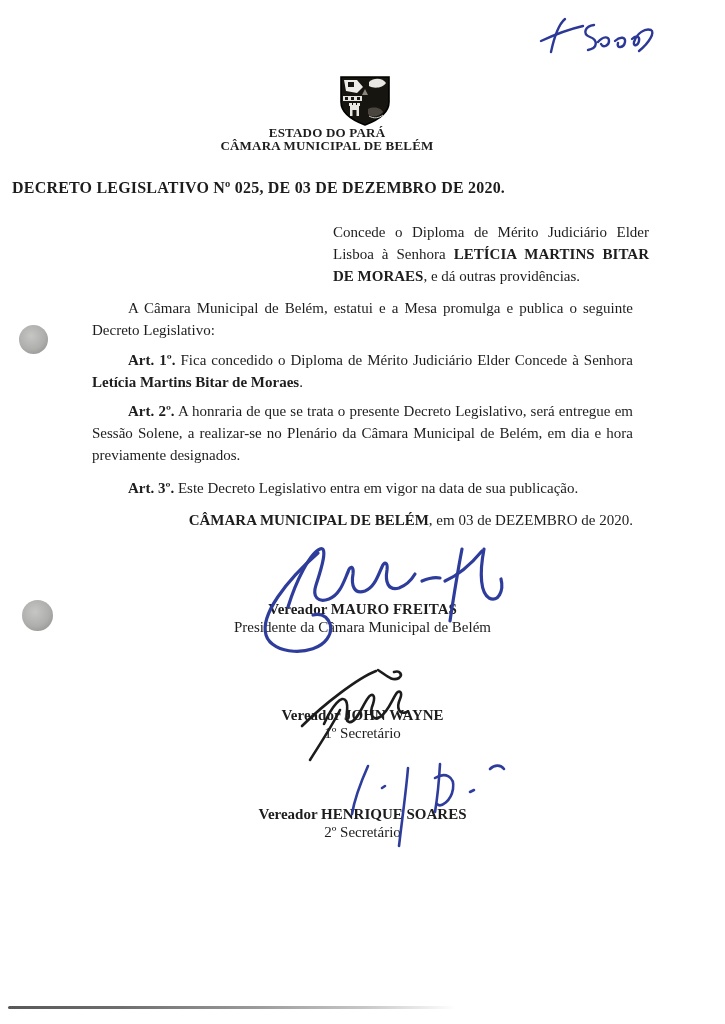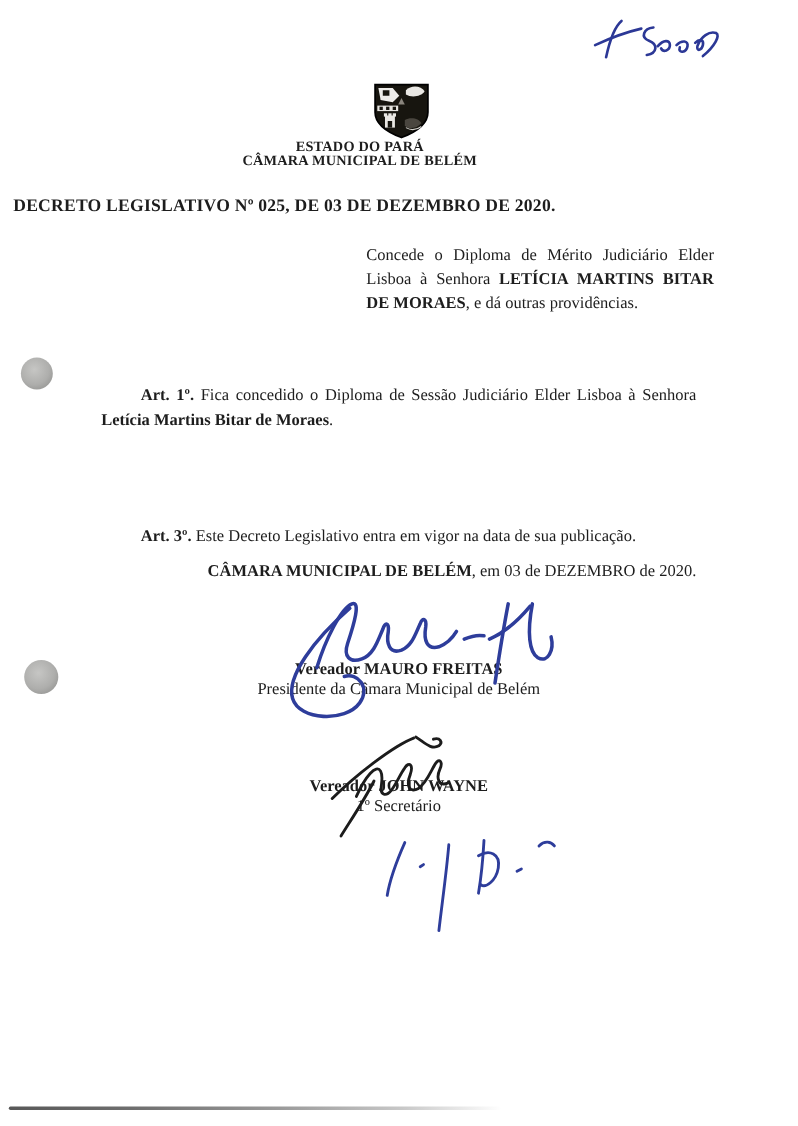--- a/index.html
+++ b/index.html
@@ -79,23 +79,25 @@
 
   <div class="org">
     <div>ESTADO DO PARÁ</div>
     <div>CÂMARA MUNICIPAL DE BELÉM</div>
   </div>
 
   <h1 class="title">DECRETO LEGISLATIVO Nº 025, DE 03 DE DEZEMBRO DE 2020.</h1>
 
   <p class="ementa"><span>Concede o Diploma de Mérito Judiciário Elder Lisboa à Senhora </span><span class="b">LETÍCIA MARTINS BITAR DE MORAES</span><span>, e dá outras providências.</span></p>
 
+  <p class="par preamble">A Câmara Municipal de Belém, estatui e a Mesa promulga e publica o seguinte Decreto Legislativo:</p>
 
-  <p class="par art1"><span class="b">Art. 1º.</span><span> Fica concedido o Diploma de Sessão Judiciário Elder Lisboa à Senhora </span><span class="b">Letícia Martins Bitar de Moraes</span><span>.</span></p>
+  <p class="par art1"><span class="b">Art. 1º.</span><span> Fica concedido o Diploma de Mérito Judiciário Elder Concede à Senhora </span><span class="b">Letícia Martins Bitar de Moraes</span><span>.</span></p>
 
+  <p class="par art2"><span class="b">Art. 2º.</span><span> A honraria de que se trata o presente Decreto Legislativo, será entregue em Sessão Solene, a realizar-se no Plenário da Câmara Municipal de Belém, em dia e hora previamente designados.</span></p>
 
   <p class="par art3"><span class="b">Art. 3º.</span><span> Este Decreto Legislativo entra em vigor na data de sua publicação.</span></p>
 
   <p class="par dateline"><span class="b">CÂMARA MUNICIPAL DE BELÉM</span><span>, em 03 de DEZEMBRO de 2020.</span></p>
 
   <svg class="sig sig1" viewBox="0 0 285 122">
     <g stroke-width="3.2" stroke="#2e3d9b">
       <path d="M62,66 C70,40 84,12 94,8 C102,5 96,26 90,44 C86,56 92,62 103,58 C114,54 118,40 122,31 C124,24 128,25 127,33 C125,44 128,54 139,50 C149,46 152,34 156,26 C158,20 162,21 161,29 C159,41 162,50 173,47 C181,44 186,38 189,33"></path>
       <path d="M196,40 C203,37 209,36 214,37"></path>
       <path d="M236,8 C231,34 227,60 224,80"></path>
@@ -126,18 +128,22 @@
     <g stroke-width="2.6" stroke="#2e3d9b">
       <path d="M24,6 C16,24 10,42 8,54"></path>
       <path d="M38,28 L41,26"></path>
       <path d="M64,8 C62,32 58,60 55,86"></path>
       <path d="M96,4 C95,22 93,40 91,52"></path>
       <path d="M91,18 C101,12 111,16 109,29 C107,41 97,48 93,44"></path>
       <path d="M126,32 L130,30"></path>
       <path d="M146,9 C151,4 157,5 160,9"></path>
     </g>
   </svg>
+  <div class="sigtext st3">
+    <div class="name">Vereador HENRIQUE SOARES</div>
+    <div>2º Secretário</div>
+  </div>
 
   <div class="punch punch1"></div>
   <div class="punch punch2"></div>
   <div class="streak"></div>
 
 </div>
 
 </body></html>

